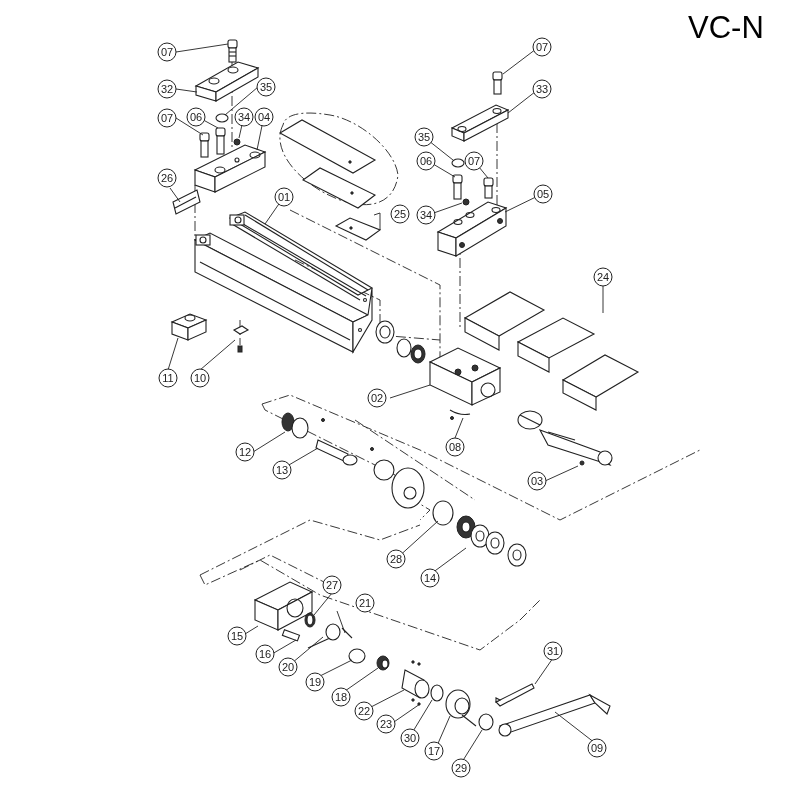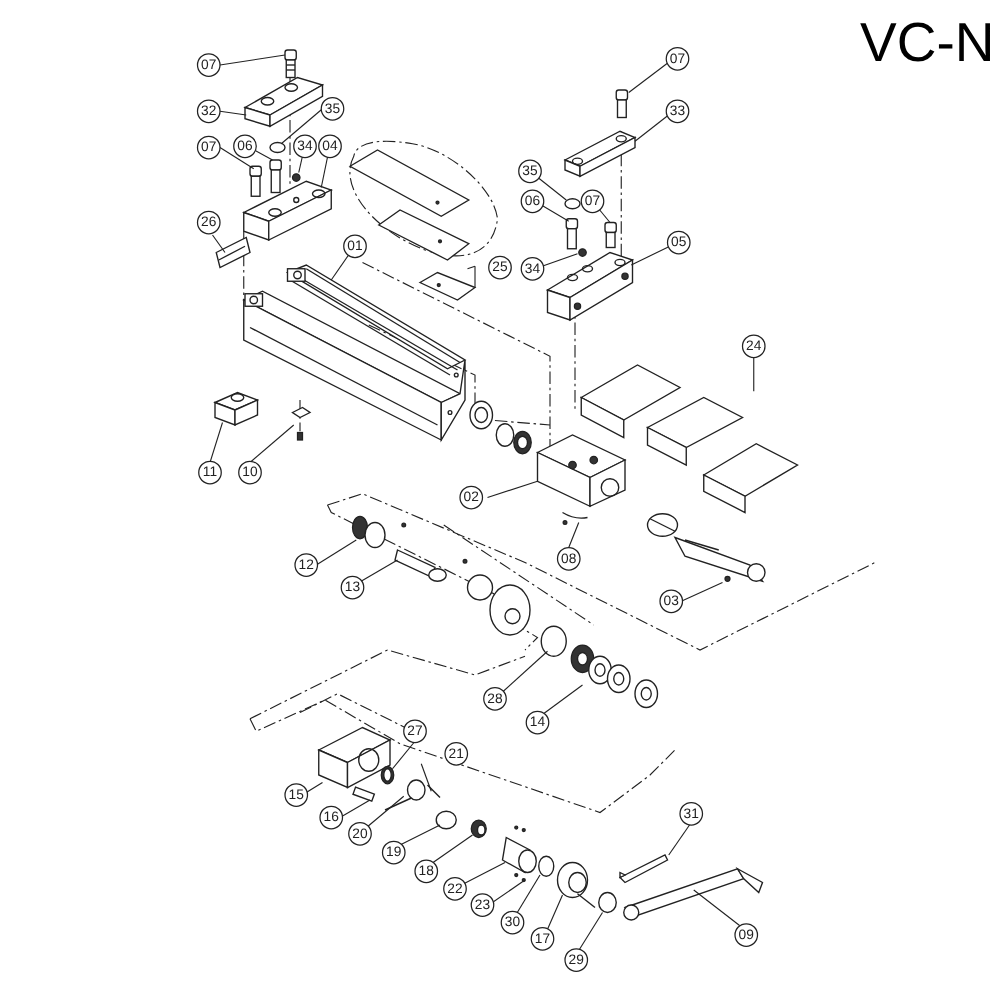--- a/index.html
+++ b/index.html
@@ -1,17 +1,17 @@
 <!DOCTYPE html>
 <html><head>
 <meta charset="utf-8">
 <style>
   html, body { margin:0; padding:0; background:#ffffff; }
   body { width:800px; height:800px; position:relative; overflow:hidden; font-family:"Liberation Sans", sans-serif; }
-  #title { position:absolute; left:688px; top:10px; font-size:44px; color:#000; letter-spacing:0px; font-family:"Liberation Sans", sans-serif; }
+  #title { position:absolute; left:688px; top:10px; font-size:31px; color:#000; letter-spacing:0px; font-family:"Liberation Sans", sans-serif; }
   svg { position:absolute; left:0; top:0; }
   .ln { stroke:#222; stroke-width:1.1; fill:none; }
   .pt { stroke:#222; stroke-width:1.1; fill:#fff; }
   .dash { stroke:#222; stroke-width:0.9; fill:none; stroke-dasharray:10 3 2 3; }
   .lead { stroke:#222; stroke-width:0.9; fill:none; }
   .callout circle { fill:#fff; stroke:#222; stroke-width:1; }
   .callout text { font-family:"Liberation Sans", sans-serif; font-size:11px; fill:#222; text-anchor:middle; dominant-baseline:central; }
   .dark { fill:#333; stroke:#222; stroke-width:1; }
 </style>
 </head>

